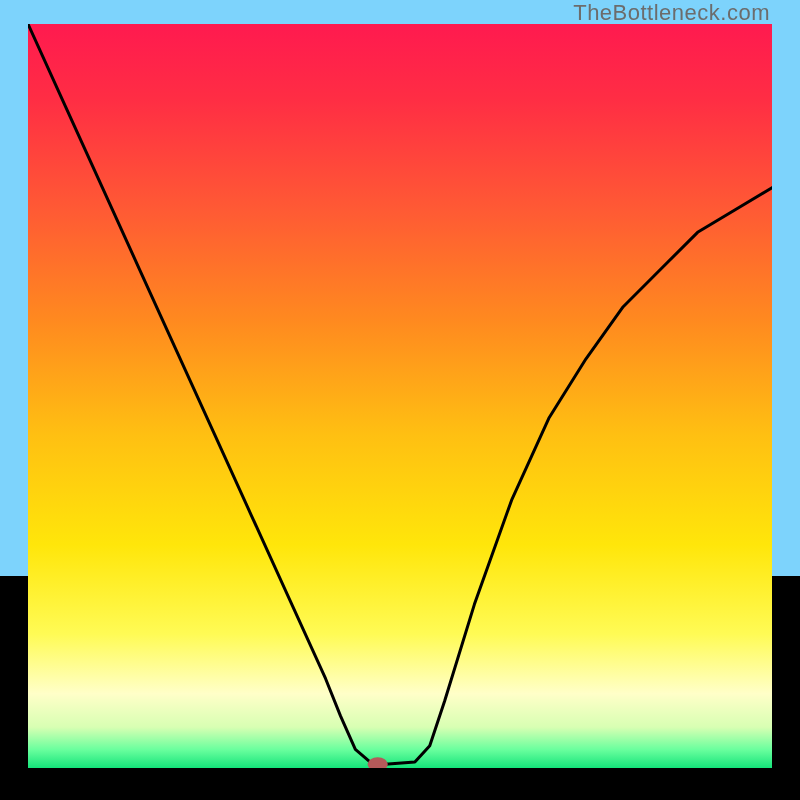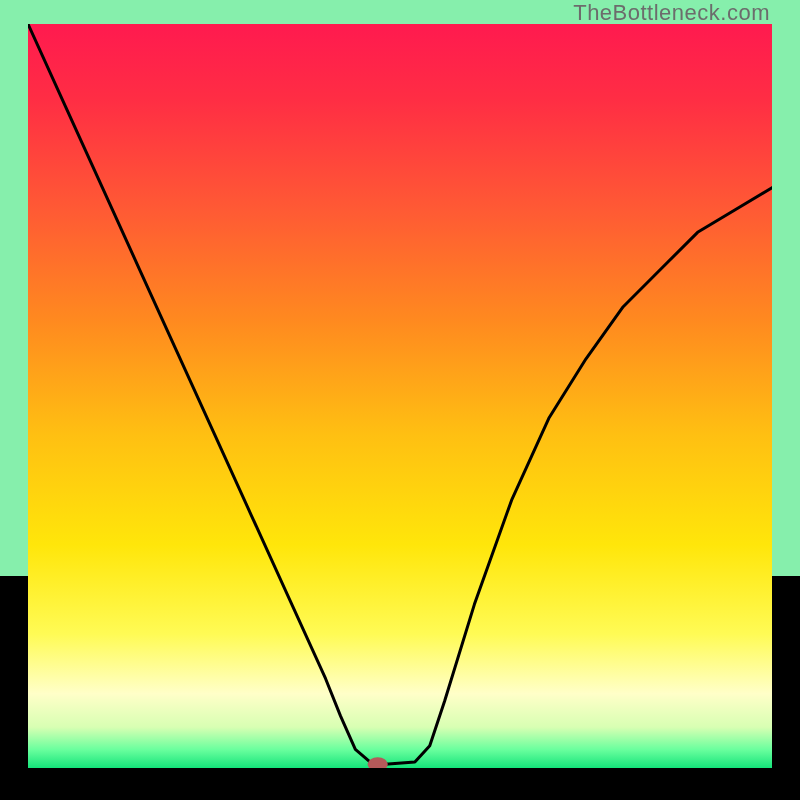--- a/index.html
+++ b/index.html
@@ -10,21 +10,21 @@
     background: #000;
     font-family: Arial, Helvetica, sans-serif;
     overflow: hidden;
   }
   .frame {
     position: absolute;
     left: 0;
     top: 0;
     width: 800px;
     height: 576px;
-    background: #86efac;
+    background: #7dd3fc;
   }
   .plot {
     position: absolute;
     left: 28px;
     top: 24px;
     width: 744px;
     height: 744px;
     overflow: hidden;
   }
   .watermark {

